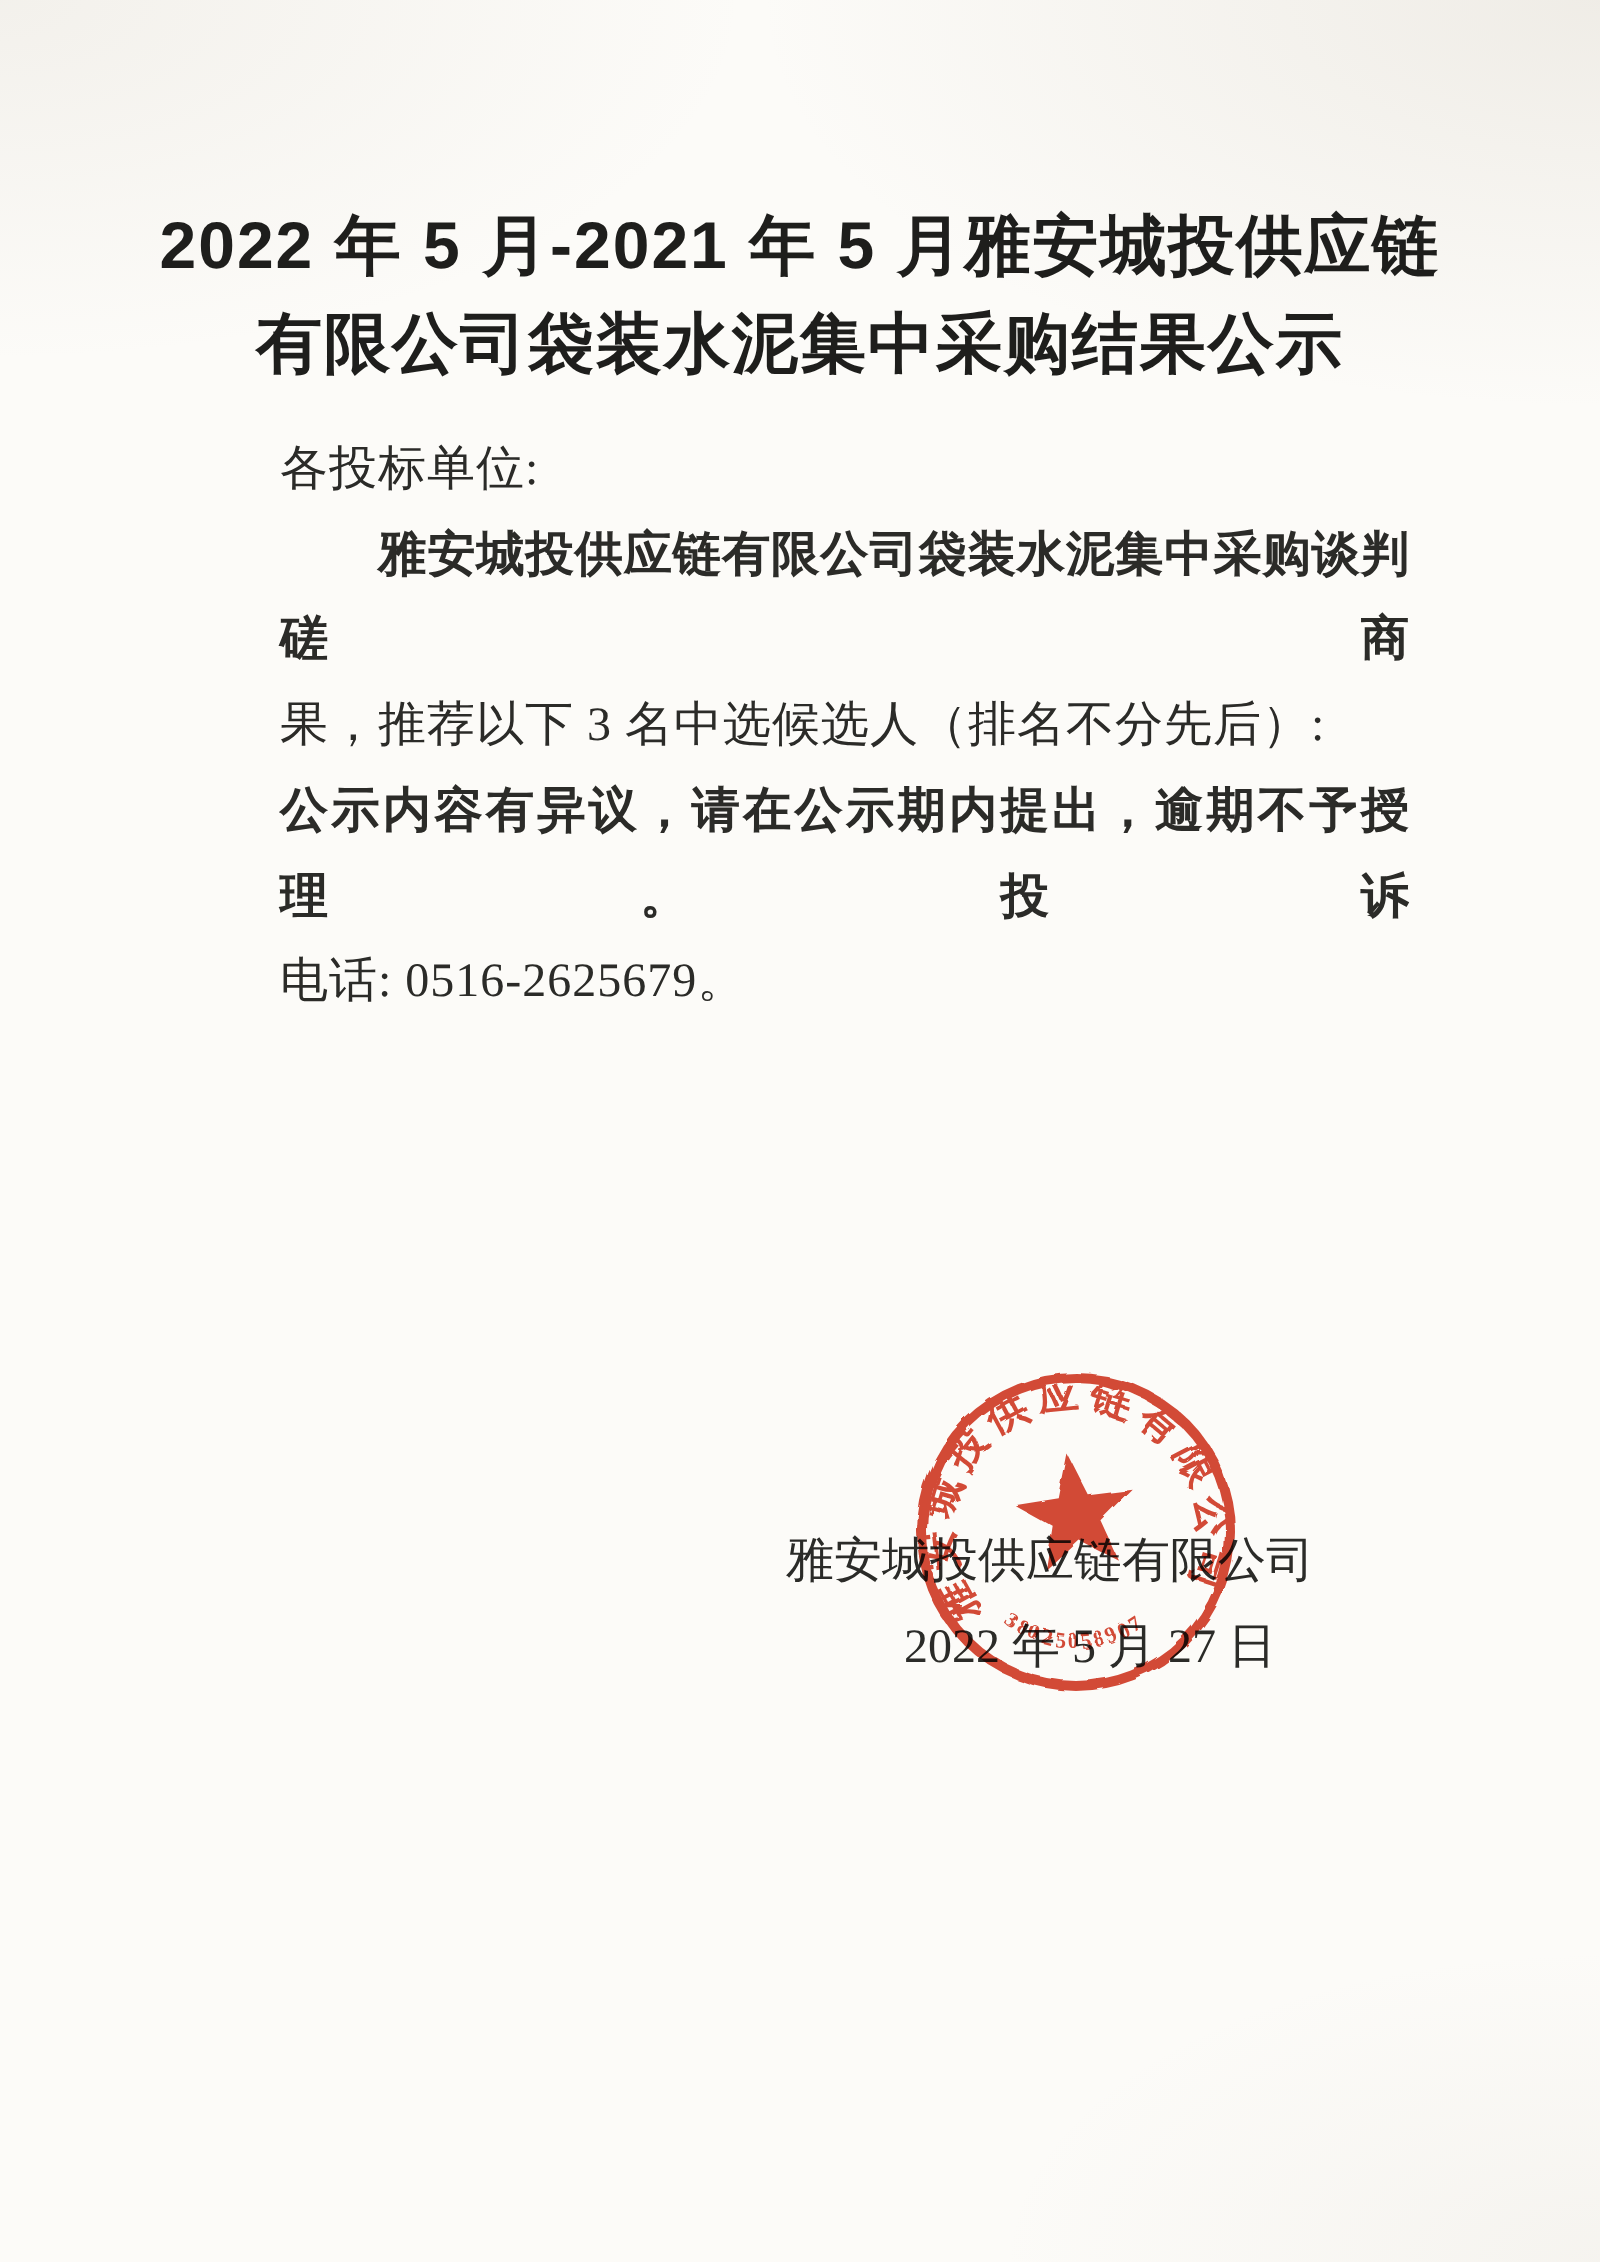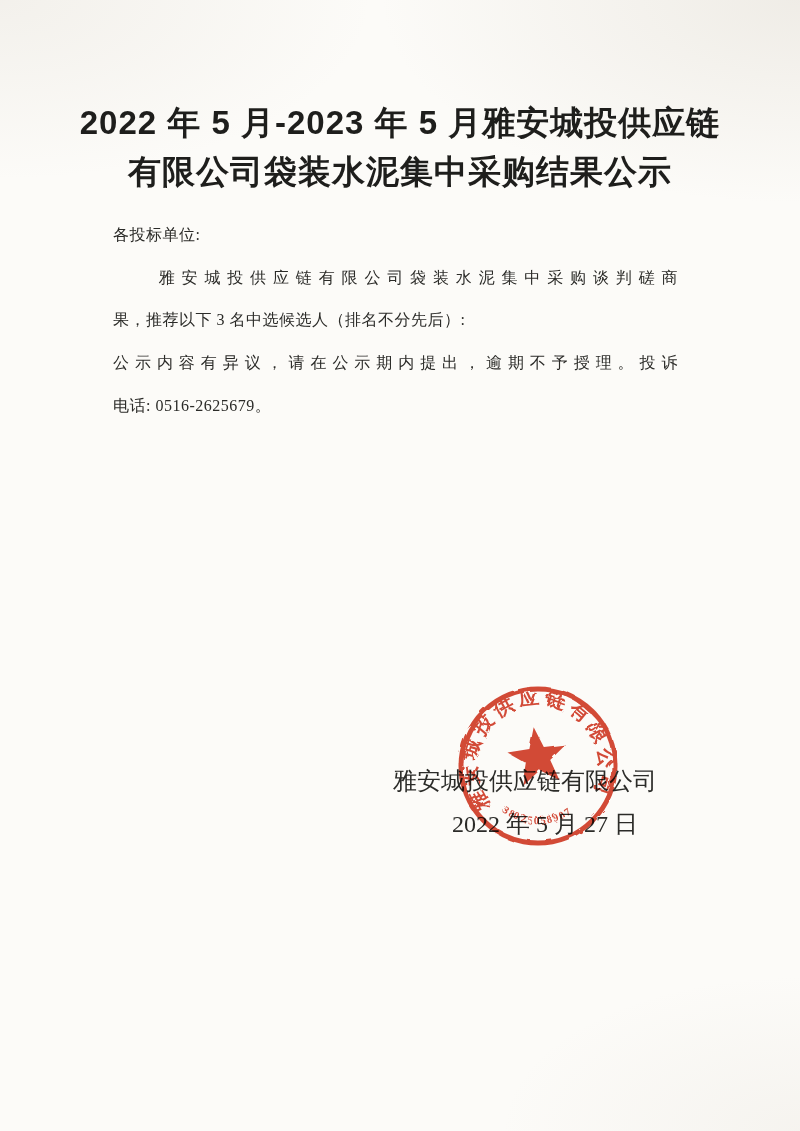--- a/index.html
+++ b/index.html
@@ -25,33 +25,34 @@
     font-family: "Liberation Sans", "DejaVu Sans", sans-serif;
     font-weight: 700;
     font-size: 33px;
     line-height: 49px;
     letter-spacing: 1px;
     color: #1e1e1c;
   }
   .body-text {
     position: absolute;
     top: 214px;
-    left: 113px;
+    left: 140px;
     width: 565px;
     font-family: "Liberation Serif", "DejaVu Serif", serif;
-    font-size: 16px;
+    font-size: 24px;
     line-height: 42.7px;
     letter-spacing: 0.5px;
     color: #2b2b28;
   }
   .body-text .line { white-space: nowrap; }
   .body-text .line.jl {
     white-space: normal;
     text-align: justify;
     text-align-last: justify;
+    font-weight: bold;
   }
   .signature {
     position: absolute;
     top: 760px;
     left: 370px;
     width: 310px;
     text-align: center;
     font-family: "Liberation Serif", "DejaVu Serif", serif;
     font-size: 24px;
     line-height: 43px;
@@ -74,21 +75,21 @@
   }
   .ring-text { font-size: 20px; letter-spacing: 4.5px; }
   .code-text { font-size: 10.5px; letter-spacing: 1.6px; font-weight: 700; }
 </style>
 </head>
 <body>
 
 <div class="page">
 
   <div class="title">
-    <div>2022 年 5 月-2023 年 5 月雅安城投供应链</div>
+    <div>2022 年 5 月-2021 年 5 月雅安城投供应链</div>
     <div>有限公司袋装水泥集中采购结果公示</div>
   </div>
 
   <div class="body-text">
     <div class="line">各投标单位:</div>
     <div class="line jl">　　雅安城投供应链有限公司袋装水泥集中采购谈判磋商</div>
     <div class="line">果，推荐以下 3 名中选候选人（排名不分先后）:</div>
     <div class="line jl">公示内容有异议，请在公示期内提出，逾期不予授理。投诉</div>
     <div class="line">电话: 0516-2625679。</div>
   </div>

